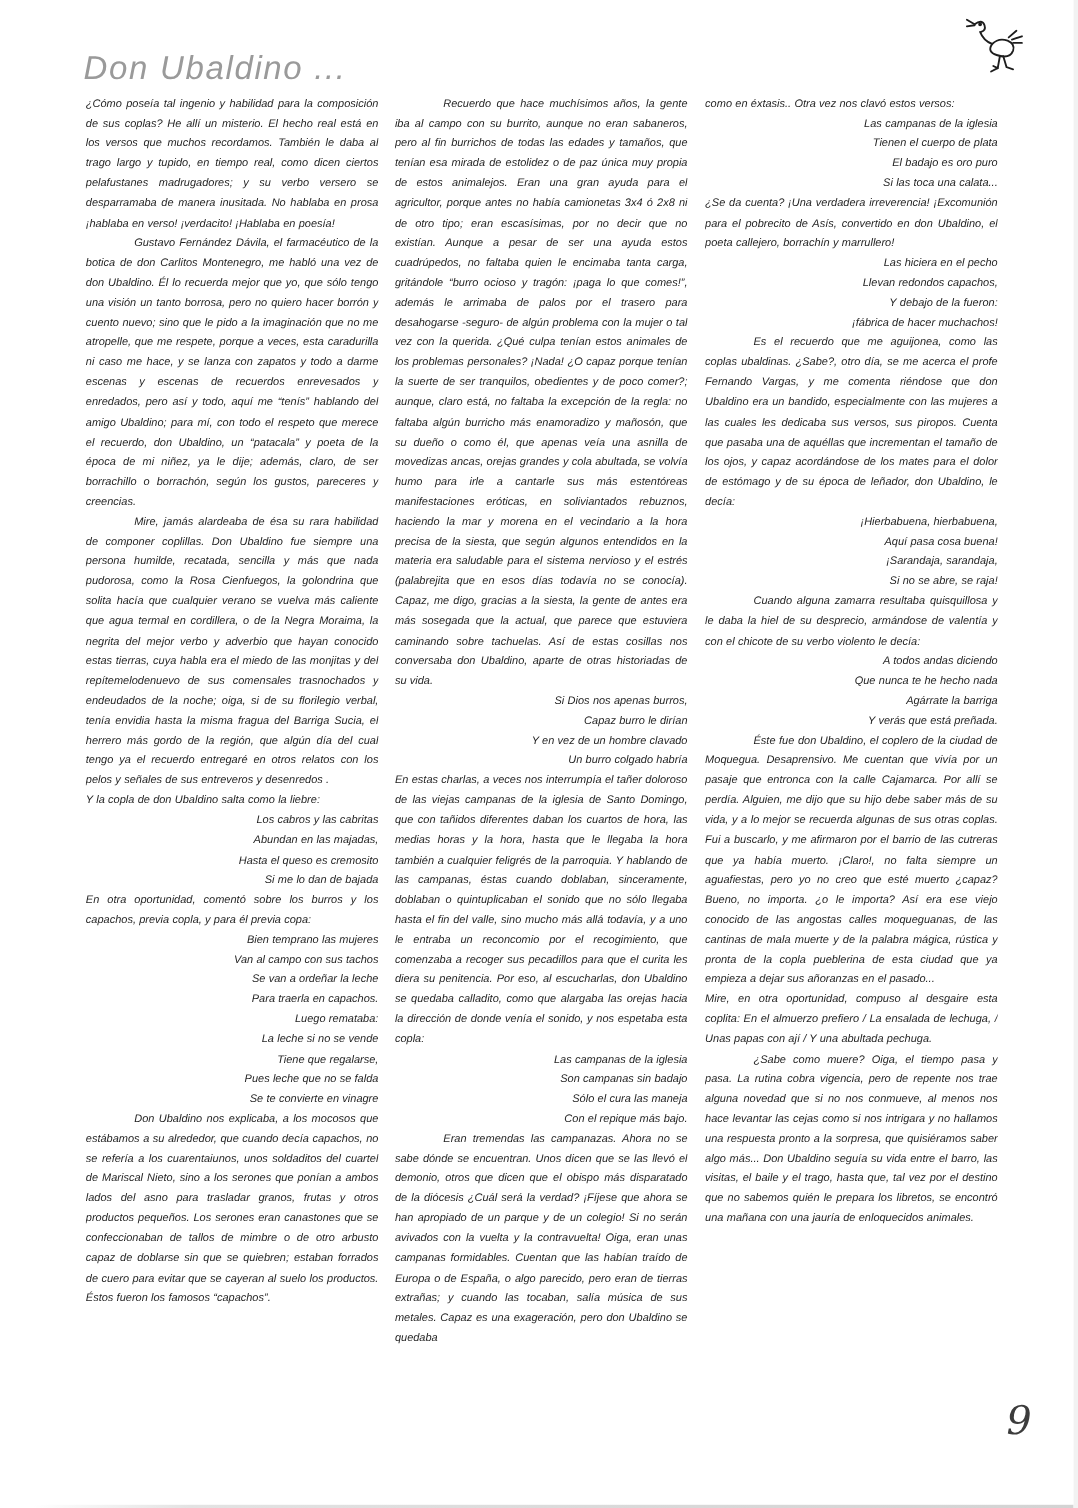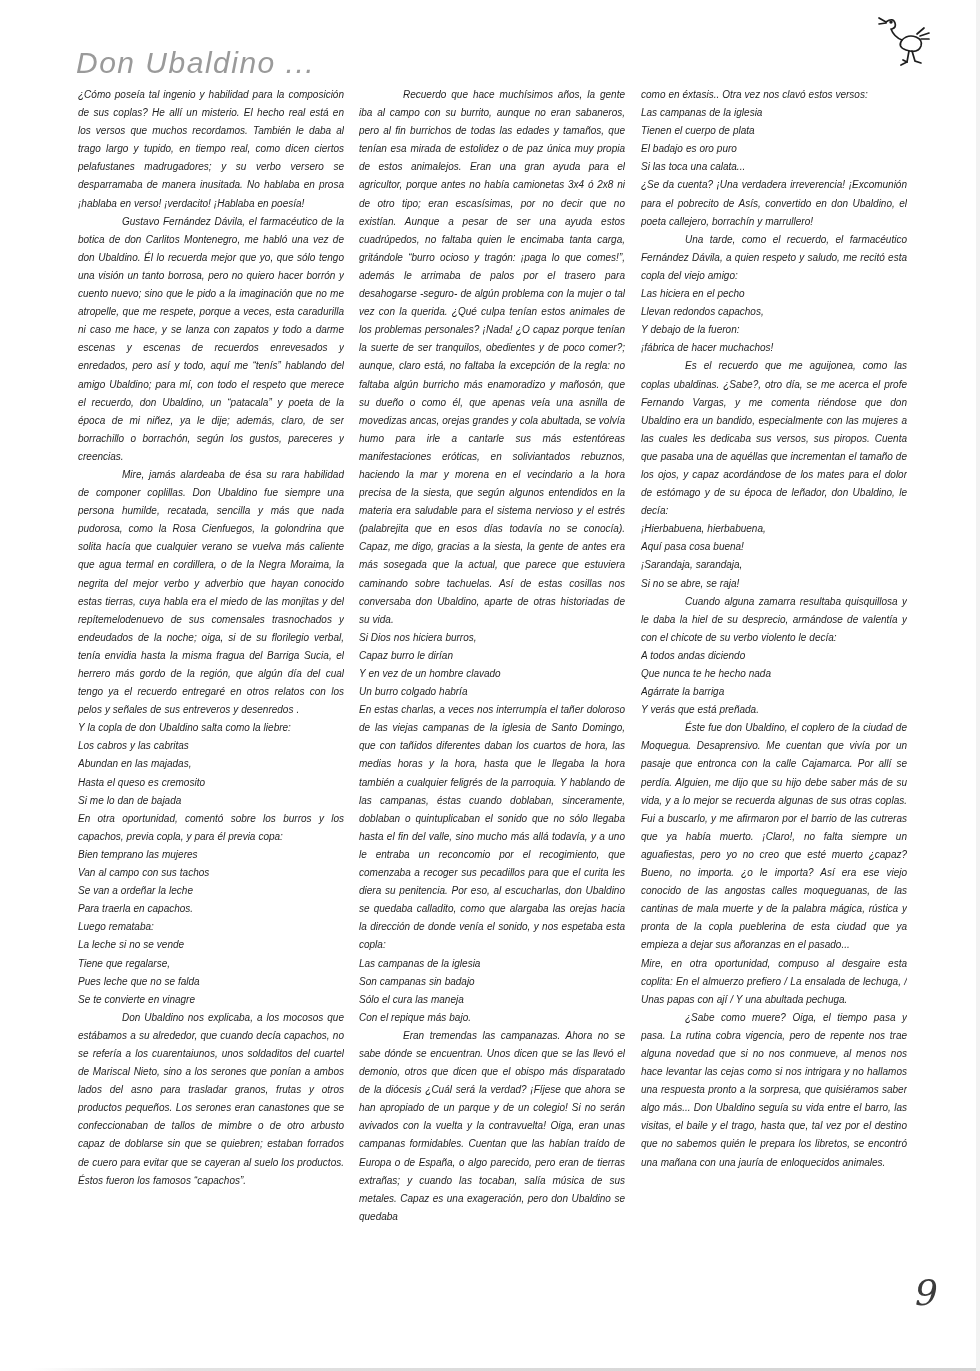--- a/index.html
+++ b/index.html
@@ -23,21 +23,21 @@
     font-size:10px;line-height:18.1px;
     color:#1f1f1f;
     word-spacing:0.2px;
   }
   #col-1{left:78px;}
   #col-2{left:359px;}
   #col-3{left:641px;}
   .col p{margin:0;padding:0;}
   .col p.par{text-align:justify;}
   .col p.par.ind{text-indent:44px;}
-  .col p.verse{text-align:left;}
+  .col p.verse{text-align:right;}
   .bird{
     position:absolute;left:876px;top:10px;
     width:62px;height:58px;
   }
   .pagenum{
     position:absolute;right:38px;top:1272px;
     font-family:"DejaVu Serif", serif;
     font-style:italic;
     font-size:36px;color:#3c3c3c;
   }
@@ -87,39 +87,38 @@
       <p class="verse">Para traerla en capachos.</p>
       <p class="verse">Luego remataba:</p>
       <p class="verse">La leche si no se vende</p>
       <p class="verse">Tiene que regalarse,</p>
       <p class="verse">Pues leche que no se falda</p>
       <p class="verse">Se te convierte en vinagre</p>
       <p class="par ind">Don Ubaldino nos explicaba, a los mocosos que estábamos a su alrededor, que cuando decía capachos, no se refería a los cuarentaiunos, unos soldaditos del cuartel de Mariscal Nieto, sino a los serones que ponían a ambos lados del asno para trasladar granos, frutas y otros productos pequeños. Los serones eran canastones que se confeccionaban de tallos de mimbre o de otro arbusto capaz de doblarse sin que se quiebren; estaban forrados de cuero para evitar que se cayeran al suelo los productos. Éstos fueron los famosos “capachos”.</p>
     </div>
   <div class="col" id="col-2">
       <p class="par ind">Recuerdo que hace muchísimos años, la gente iba al campo con su burrito, aunque no eran sabaneros, pero al fin burrichos de todas las edades y tamaños, que tenían esa mirada de estolidez o de paz única muy propia de estos animalejos. Eran una gran ayuda para el agricultor, porque antes no había camionetas 3x4 ó 2x8 ni de otro tipo; eran escasísimas, por no decir que no existían. Aunque a pesar de ser una ayuda estos cuadrúpedos, no faltaba quien le encimaba tanta carga, gritándole “burro ocioso y tragón: ¡paga lo que comes!”, además le arrimaba de palos por el trasero para desahogarse -seguro- de algún problema con la mujer o tal vez con la querida. ¿Qué culpa tenían estos animales de los problemas personales? ¡Nada! ¿O capaz porque tenían la suerte de ser tranquilos, obedientes y de poco comer?; aunque, claro está, no faltaba la excepción de la regla: no faltaba algún burricho más enamoradizo y mañosón, que su dueño o como él, que apenas veía una asnilla de movedizas ancas, orejas grandes y cola abultada, se volvía humo para irle a cantarle sus más estentóreas manifestaciones eróticas, en soliviantados rebuznos, haciendo la mar y morena en el vecindario a la hora precisa de la siesta, que según algunos entendidos en la materia era saludable para el sistema nervioso y el estrés (palabrejita que en esos días todavía no se conocía). Capaz, me digo, gracias a la siesta, la gente de antes era más sosegada que la actual, que parece que estuviera caminando sobre tachuelas. Así de estas cosillas nos conversaba don Ubaldino, aparte de otras historiadas de su vida.</p>
-      <p class="verse">Si Dios nos hiciera burros,</p>
+      <p class="verse">Si Dios nos apenas burros,</p>
       <p class="verse">Capaz burro le dirían</p>
       <p class="verse">Y en vez de un hombre clavado</p>
       <p class="verse">Un burro colgado habría</p>
       <p class="par">En estas charlas, a veces nos interrumpía el tañer doloroso de las viejas campanas de la iglesia de Santo Domingo, que con tañidos diferentes daban los cuartos de hora, las medias horas y la hora, hasta que le llegaba la hora también a cualquier feligrés de la parroquia. Y hablando de las campanas, éstas cuando doblaban, sinceramente, doblaban o quintuplicaban el sonido que no sólo llegaba hasta el fin del valle, sino mucho más allá todavía, y a uno le entraba un reconcomio por el recogimiento, que comenzaba a recoger sus pecadillos para que el curita les diera su penitencia. Por eso, al escucharlas, don Ubaldino se quedaba calladito, como que alargaba las orejas hacia la dirección de donde venía el sonido, y nos espetaba esta copla:</p>
       <p class="verse">Las campanas de la iglesia</p>
       <p class="verse">Son campanas sin badajo</p>
       <p class="verse">Sólo el cura las maneja</p>
       <p class="verse">Con el repique más bajo.</p>
       <p class="par ind">Eran tremendas las campanazas. Ahora no se sabe dónde se encuentran. Unos dicen que se las llevó el demonio, otros que dicen que el obispo más disparatado de la diócesis ¿Cuál será la verdad? ¡Fíjese que ahora se han apropiado de un parque y de un colegio! Si no serán avivados con la vuelta y la contravuelta! Oiga, eran unas campanas formidables. Cuentan que las habían traído de Europa o de España, o algo parecido, pero eran de tierras extrañas; y cuando las tocaban, salía música de sus metales. Capaz es una exageración,  pero don Ubaldino se quedaba</p>
     </div>
   <div class="col" id="col-3">
       <p class="par">como en éxtasis.. Otra vez nos clavó estos versos:</p>
       <p class="verse">Las campanas de la iglesia</p>
       <p class="verse">Tienen el cuerpo de plata</p>
       <p class="verse">El badajo es oro puro</p>
       <p class="verse">Si las toca una calata...</p>
       <p class="par">¿Se da cuenta? ¡Una verdadera irreverencia! ¡Excomunión para el pobrecito de Asís, convertido en don Ubaldino, el poeta callejero, borrachín y marrullero!</p>
-      <p class="par ind">Una tarde, como el recuerdo, el farmacéutico Fernández Dávila, a quien respeto y saludo, me recitó esta copla del viejo amigo:</p>
       <p class="verse">Las hiciera en el pecho</p>
       <p class="verse">Llevan redondos capachos,</p>
       <p class="verse">Y debajo de la fueron:</p>
       <p class="verse">¡fábrica de hacer muchachos!</p>
       <p class="par ind">Es el recuerdo que me aguijonea, como las coplas ubaldinas. ¿Sabe?, otro día, se me acerca el profe Fernando Vargas, y me comenta riéndose que don Ubaldino era un bandido, especialmente con las mujeres a las cuales les dedicaba sus versos, sus piropos. Cuenta que pasaba una de aquéllas que incrementan el tamaño de los ojos, y capaz acordándose de los mates para el dolor de estómago y de su época de leñador, don Ubaldino, le decía:</p>
       <p class="verse">¡Hierbabuena, hierbabuena,</p>
       <p class="verse">Aquí pasa cosa buena!</p>
       <p class="verse">¡Sarandaja, sarandaja,</p>
       <p class="verse">Si no se abre, se raja!</p>
       <p class="par ind">Cuando alguna zamarra resultaba quisquillosa y le daba la hiel de su desprecio, armándose de valentía y con el chicote de su verbo violento le decía:</p>

